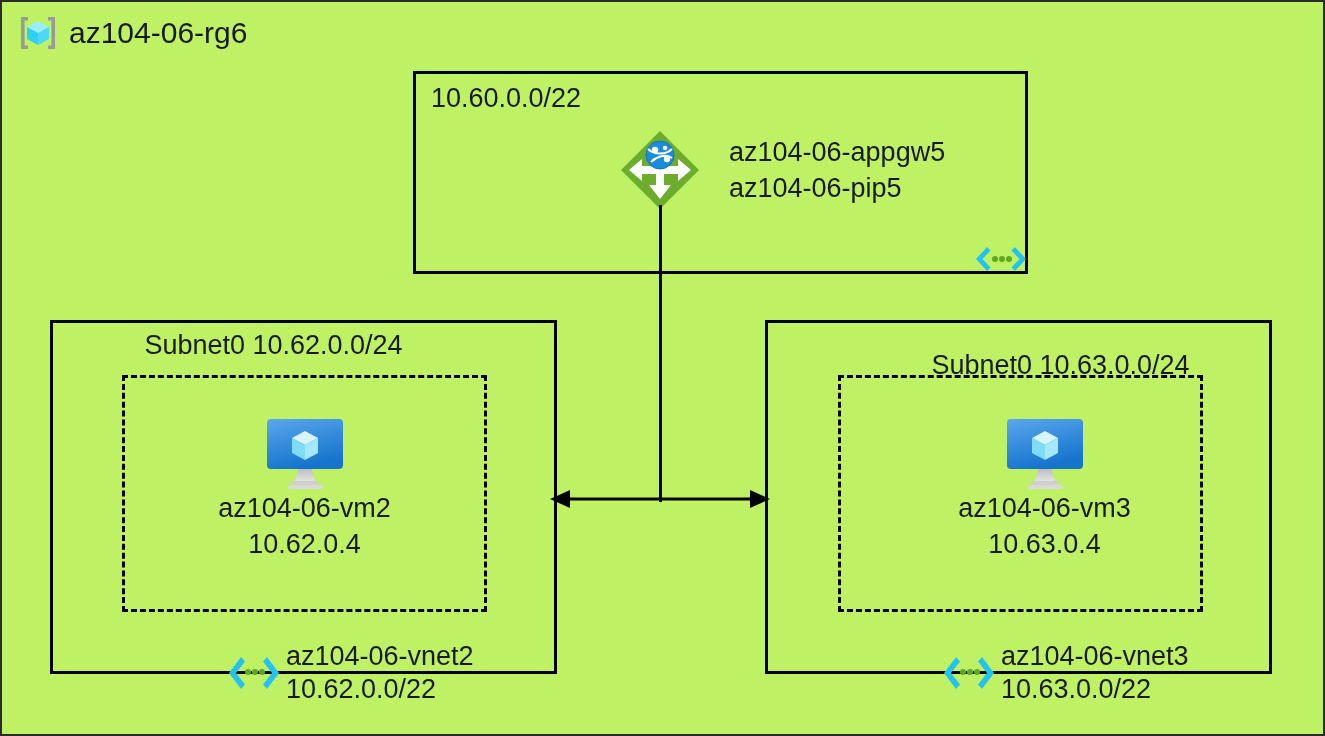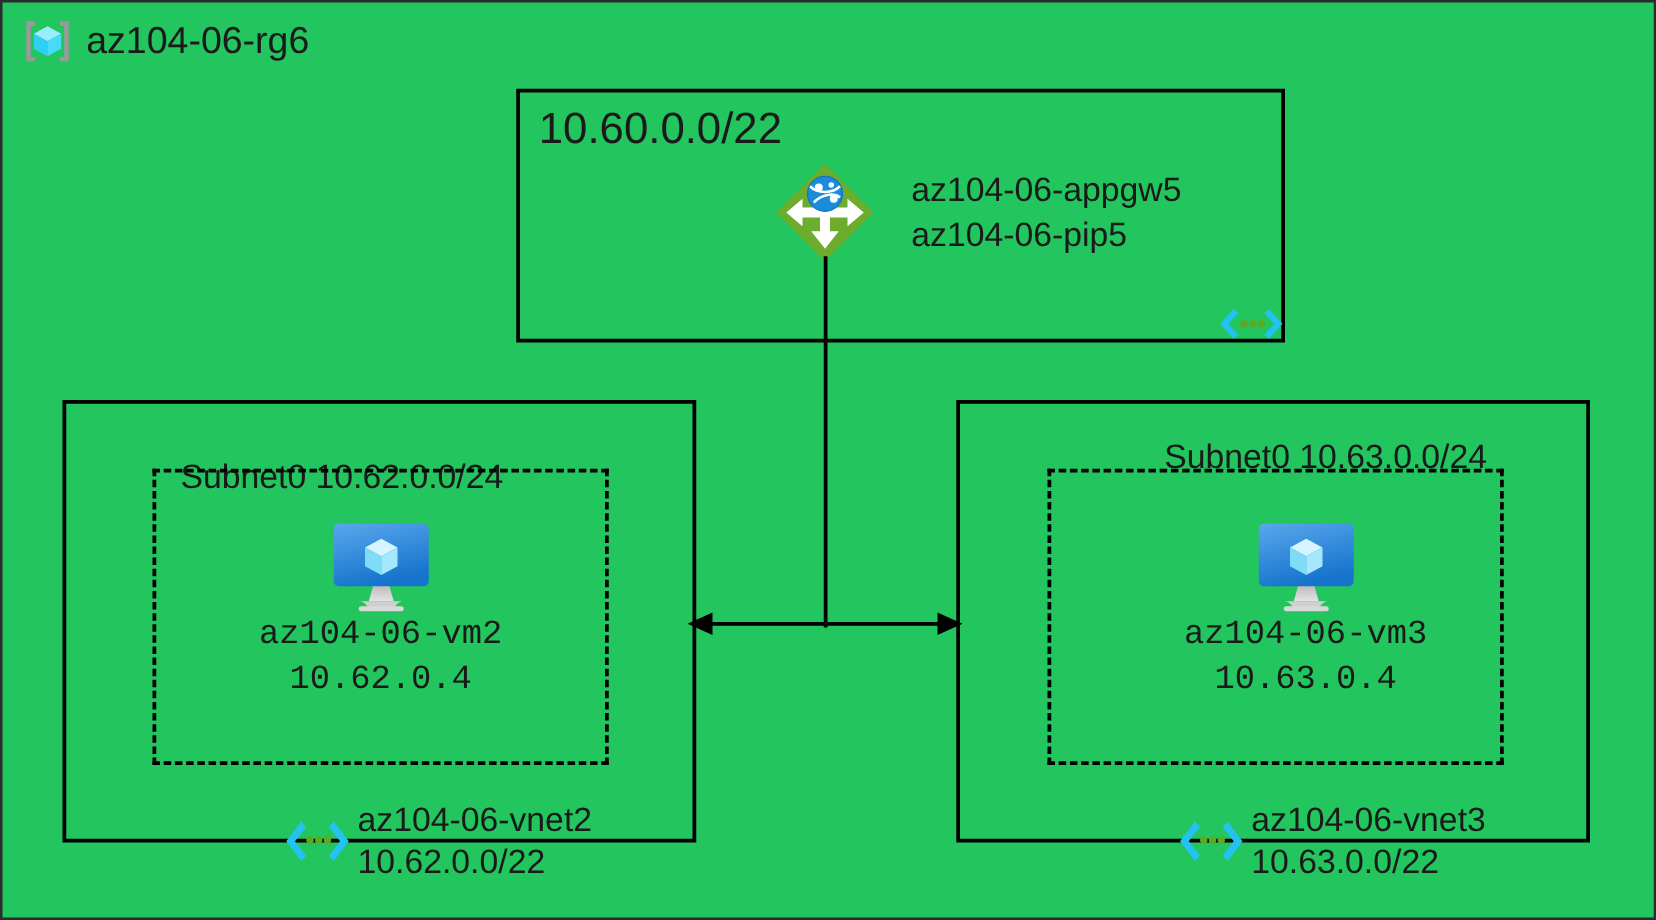--- a/index.html
+++ b/index.html
@@ -10,21 +10,21 @@
   }
   body {
     font-family: "Liberation Sans", sans-serif;
     -webkit-font-smoothing: antialiased;
   }
 
   #canvas {
     position: relative;
     width: 1325px;
     height: 736px;
-    background: #22c55e;
+    background: #bef264;
     box-sizing: border-box;
     overflow: hidden;
   }
 
   
   .rg-frame {
     position: absolute;
     left: 0;
     top: 0;
     width: 1325px;
@@ -59,21 +59,21 @@
   .box-caption-outside {
     position: absolute;
     font-size: 27px;
     color: #1a1a1a;
     white-space: nowrap;
     line-height: 1;
   }
 
   .box-caption-inside {
     position: absolute;
-    font-size: 35px;
+    font-size: 27px;
     color: #1a1a1a;
     white-space: nowrap;
     line-height: 1;
   }
 
   .subnet-heading {
     position: absolute;
     font-size: 27px;
     color: #1a1a1a;
     white-space: nowrap;
@@ -87,21 +87,20 @@
     border: 3px dashed #000000;
     box-sizing: border-box;
   }
 
   
   .vm-block {
     position: absolute;
     display: flex;
     flex-direction: column;
     align-items: center;
-    font-family: Liberation Mono, monospace;
   }
   .vm-label {
     font-size: 27px;
     color: #1a1a1a;
     line-height: 1.32;
     white-space: nowrap;
     text-align: center;
   }
 
   
@@ -223,21 +222,21 @@
   <div class="harrow" style="left:548px; top:480px;">
     <svg class="icon-svg" width="224" height="38" viewBox="0 0 224 38">
       <line x1="16" y1="19" x2="208" y2="19" stroke="#000000" stroke-width="3"></line>
       <path d="M2 19 L22 10 L22 28 Z" fill="#000000"></path>
       <path d="M222 19 L202 10 L202 28 Z" fill="#000000"></path>
     </svg>
   </div>
 
   <div class="box" style="left:50px; top:320px; width:507px; height:354px;"></div>
 
-  <div class="subnet-heading" style="left:50px; top:332px; width:447px;margin-top:36px;">Subnet0 10.62.0.0/24</div>
+  <div class="subnet-heading" style="left:50px; top:332px; width:447px;">Subnet0 10.62.0.0/24</div>
 
   <div class="dashed-box" style="left:122px; top:375px; width:365px; height:237px;"></div>
 
   <div class="vm-block" style="left:122px; top:415px; width:365px;">
     <span>
       <svg class="icon-svg" width="88" height="76" viewBox="0 0 88 76">
         <defs>
           <linearGradient id="vmScreen2" x1="0" y1="0" x2="0.35" y2="1">
             <stop offset="0%" stop-color="#5aa7ec"></stop>
             <stop offset="100%" stop-color="#1674cd"></stop>

